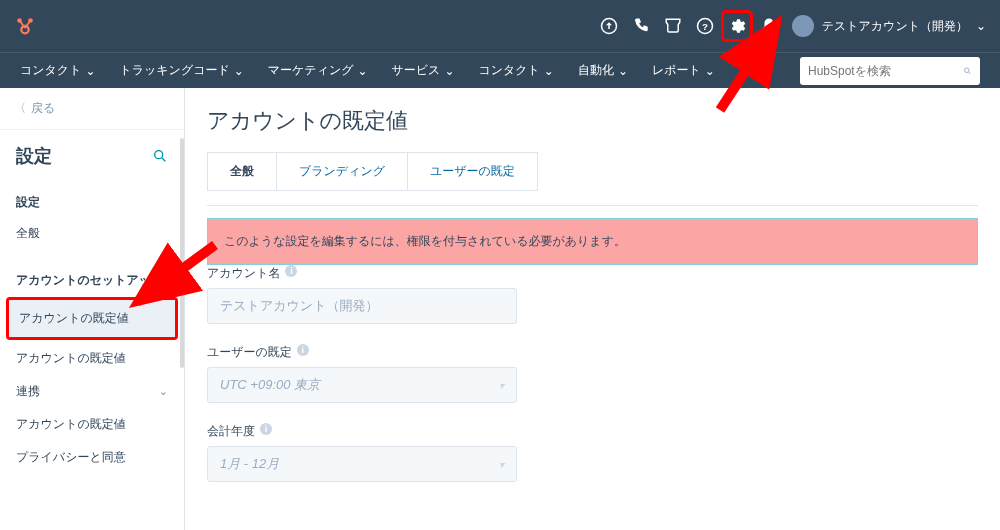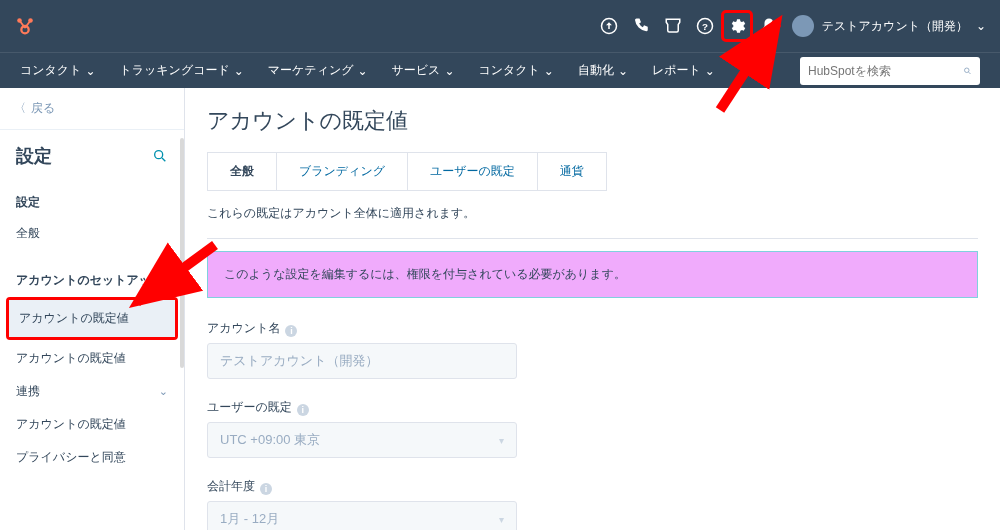--- a/index.html
+++ b/index.html
@@ -42,28 +42,28 @@
 
 .content { flex: 1; padding: 18px 22px 20px; overflow-y: auto; background: #fff; }
 .content h1 { font-size: 22px; font-weight: 500; color: #33475b; margin-bottom: 16px; }
 .tabs { display: flex; border: 1px solid #dfe3eb; width: fit-content; margin-bottom: 14px; }
 .tab { padding: 10px 22px; font-size: 12px; color: #0369a1; cursor: pointer; border-right: 1px solid #dfe3eb; }
 .tab:last-child { border-right: none; }
 .tab.active { color: #33475b; font-weight: 600; background: #fff; }
 .tab-desc { font-size: 12px; color: #33475b; margin-bottom: 16px; }
 .hr { border: none; border-top: 1px solid #dfe3eb; margin: 12px 0; }
 
-.notice-box { border: 1px solid #7fd1de; background: #f0abfc; padding: 14px 16px; font-size: 12px; color: #33475b; margin-bottom: 22px; }
+.notice-box { border: 1px solid #7fd1de; background: #fca5a5; padding: 14px 16px; font-size: 12px; color: #33475b; }
 
 .form-group { margin-bottom: 20px; }
-.field-label { font-size: 12px; color: #33475b; display: flex; align-items: flex-end; gap: 5px; margin-bottom: 6px; }
+.field-label { font-size: 12px; color: #33475b; display: flex; align-items: flex-start; gap: 5px; margin-bottom: 6px; }
 .info-icon { width: 12px; height: 12px; border-radius: 50%; background: #cbd6e2; display: inline-flex; align-items: center; justify-content: center; font-size: 9px; color: #fff; font-weight: bold; }
 
 .text-input, .select-wrap { width: 310px; height: 36px; border: 1px solid #dfe3eb; background: #f5f8fa; border-radius: 3px; padding: 0 12px; display: flex; align-items: center; font-size: 13px; color: #99acc2; }
-.select-wrap { justify-content: space-between; cursor: default; }
+.select-wrap { justify-content: space-between; cursor: default; font-style: italic; }
 .select-wrap .caret { font-size: 10px; color: #cbd6e2; }
 
 
 .arrow { position: absolute; pointer-events: none; z-index: 50; }
 .arrow svg { overflow: visible; }
 
 
 .sb-scroll { position: absolute; right: 0; top: 50px; width: 4px; height: 230px; background: rgba(0,0,0,0.15); border-radius: 2px; }
 </style>
 </head>
@@ -197,24 +197,22 @@
     </div>
   </div>
 
   <div class="content">
     <h1>アカウントの既定値</h1>
 
     <div class="tabs">
       <div class="tab active">全般</div>
       <div class="tab">ブランディング</div>
       <div class="tab">ユーザーの既定</div>
-      <div class="tab">通貨</div>
-    </div>
-
-    <div class="tab-desc">これらの既定はアカウント全体に適用されます。</div>
+    </div>
+
     <hr class="hr">
 
     <div class="notice-box">このような設定を編集するには、権限を付与されている必要があります。</div>
 
     <div class="form-group">
       <div class="field-label">
           <span>アカウント名</span>
           <span class="info-icon">i</span>
         </div>
       <div class="text-input">テストアカウント（開発）</div>

